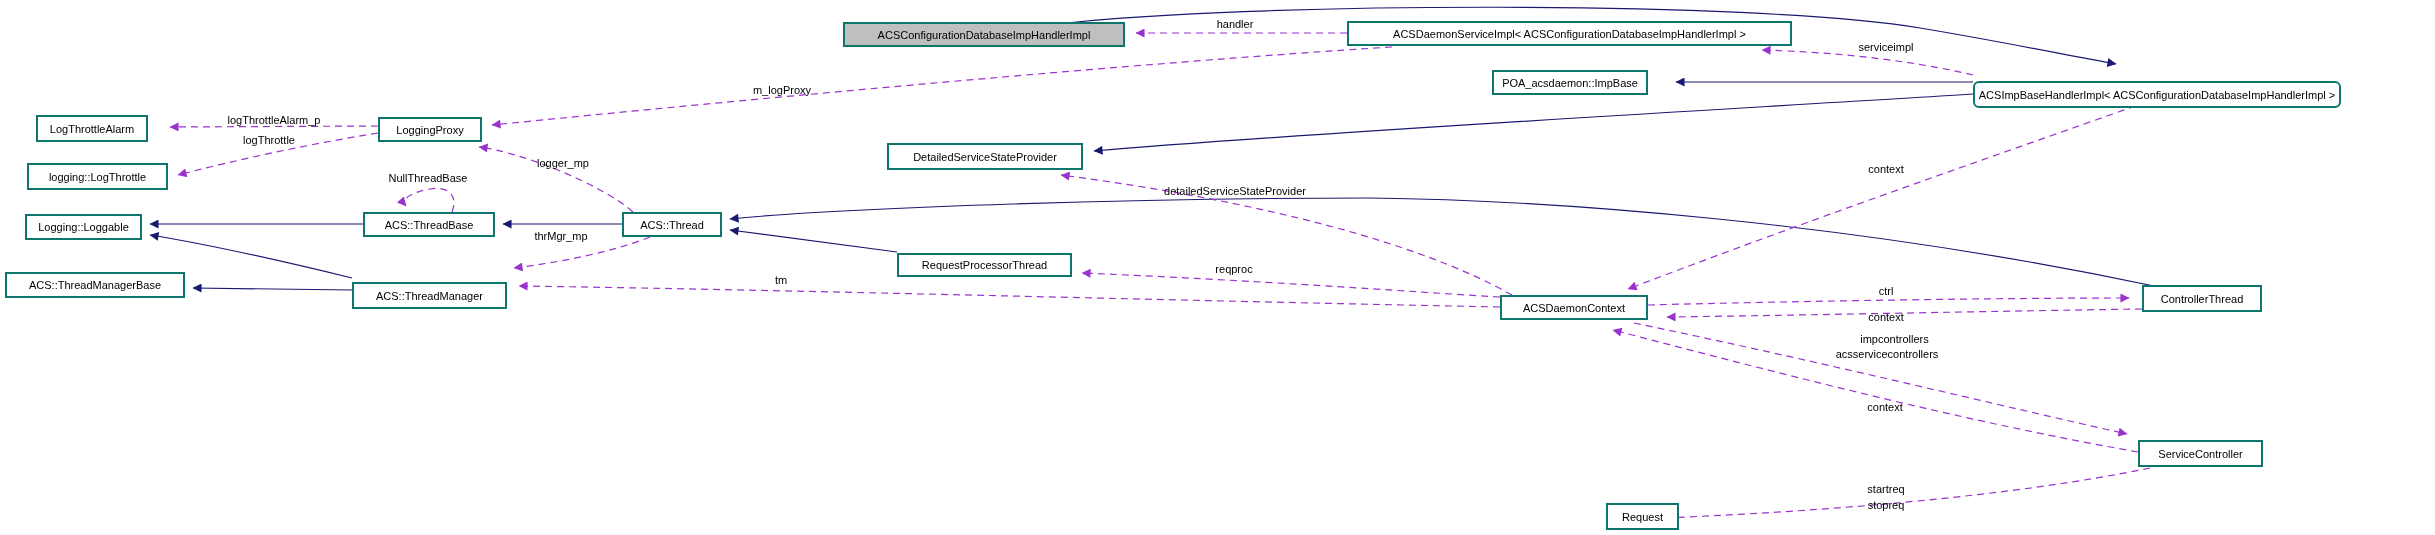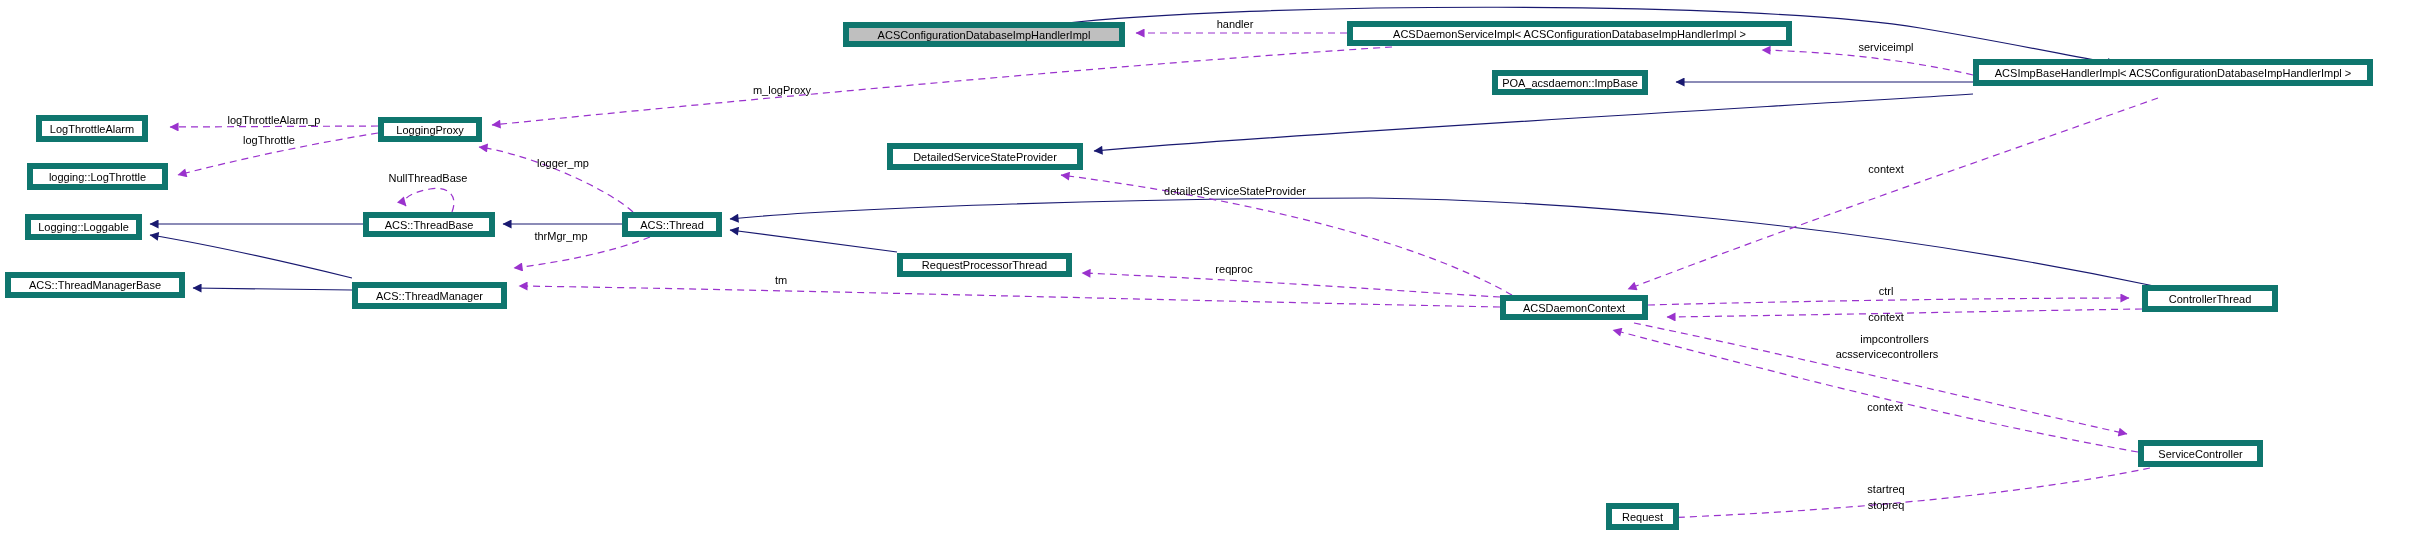--- a/index.html
+++ b/index.html
@@ -1,20 +1,20 @@
 <!DOCTYPE html>
 <html><head>
 <meta charset="utf-8">
 <style>
   html,body{margin:0;padding:0;background:#ffffff;}
   #canvas{position:relative;width:2435px;height:535px;background:#ffffff;overflow:hidden;
           font-family:"Liberation Sans",sans-serif;}
   #edges{position:absolute;left:0;top:0;width:2435px;height:535px;}
   .node{position:absolute;display:flex;align-items:center;justify-content:center;
-        border:6px solid #0f766e;background:#fff;color:#000;
+        border:2px solid #0f766e;background:#fff;color:#000;
         font:11px "Liberation Sans",sans-serif;white-space:nowrap;
         box-sizing:border-box;cursor:pointer;z-index:2;}
   .node.gray{background:#bfbfbf;cursor:default;}
   .elabel{position:absolute;transform:translateX(-50%);color:#000;
           font:11px "Liberation Sans",sans-serif;white-space:nowrap;z-index:3;}
 </style>
 </head>
 <body>
 
 <div id="canvas">
@@ -58,33 +58,33 @@
       <path d="M2142,309 C2000,311 1820,315 1667,317" marker-end="url(#ah-purple)"></path>
       <path d="M1634,323 C1800,357 2010,408 2127,434" marker-end="url(#ah-purple)"></path>
       <path d="M2138,452 C1950,419 1760,368 1613,330" marker-end="url(#ah-purple)"></path>
       <path d="M2150,468 C2010,497 1810,513 1635,519" marker-end="url(#ah-purple)"></path>
     </g>
   </svg>
 
   <div class="node gray" style="left:843px;top:22px;width:282px;height:25px;">ACSConfigurationDatabaseImpHandlerImpl</div>
   <div class="node" style="left:1347px;top:21px;width:445px;height:25px;">ACSDaemonServiceImpl&lt; ACSConfigurationDatabaseImpHandlerImpl &gt;</div>
   <div class="node" style="left:1480px;top:70px;width:156px;height:25px;margin-left:12px;">POA_acsdaemon::ImpBase</div>
-  <div class="node" style="left:1973px;top:59px;width:400px;height:27px;">ACSImpBaseHandlerImpl&lt; ACSConfigurationDatabaseImpHandlerImpl &gt;</div>
+  <div class="node" style="left:1973px;top:81px;width:368px;height:27px;border-radius:6px;">ACSImpBaseHandlerImpl&lt; ACSConfigurationDatabaseImpHandlerImpl &gt;</div>
   <div class="node" style="left:36px;top:115px;width:112px;height:27px;">LogThrottleAlarm</div>
   <div class="node" style="left:378px;top:117px;width:104px;height:25px;">LoggingProxy</div>
   <div class="node" style="left:27px;top:163px;width:141px;height:27px;">logging::LogThrottle</div>
   <div class="node" style="left:887px;top:143px;width:196px;height:27px;">DetailedServiceStateProvider</div>
   <div class="node" style="left:25px;top:214px;width:117px;height:26px;">Logging::Loggable</div>
   <div class="node" style="left:363px;top:212px;width:132px;height:25px;">ACS::ThreadBase</div>
   <div class="node" style="left:622px;top:212px;width:100px;height:25px;">ACS::Thread</div>
   <div class="node" style="left:5px;top:272px;width:180px;height:26px;">ACS::ThreadManagerBase</div>
   <div class="node" style="left:352px;top:282px;width:155px;height:27px;">ACS::ThreadManager</div>
   <div class="node" style="left:897px;top:253px;width:175px;height:24px;">RequestProcessorThread</div>
   <div class="node" style="left:1500px;top:295px;width:148px;height:25px;">ACSDaemonContext</div>
-  <div class="node" style="left:2142px;top:285px;width:136px;height:27px;">ControllerThread</div>
+  <div class="node" style="left:2142px;top:285px;width:120px;height:27px;">ControllerThread</div>
   <div class="node" style="left:2138px;top:440px;width:125px;height:27px;">ServiceController</div>
   <div class="node" style="left:1606px;top:503px;width:73px;height:27px;">Request</div>
 
   <div class="elabel" style="left:1235px;top:18px;">handler</div>
   <div class="elabel" style="left:1886px;top:41px;">serviceimpl</div>
   <div class="elabel" style="left:782px;top:84px;">m_logProxy</div>
   <div class="elabel" style="left:270px;top:114px;padding-left:8px;">logThrottleAlarm_p</div>
   <div class="elabel" style="left:269px;top:134px;">logThrottle</div>
   <div class="elabel" style="left:563px;top:157px;">logger_mp</div>
   <div class="elabel" style="left:428px;top:172px;">NullThreadBase</div>

